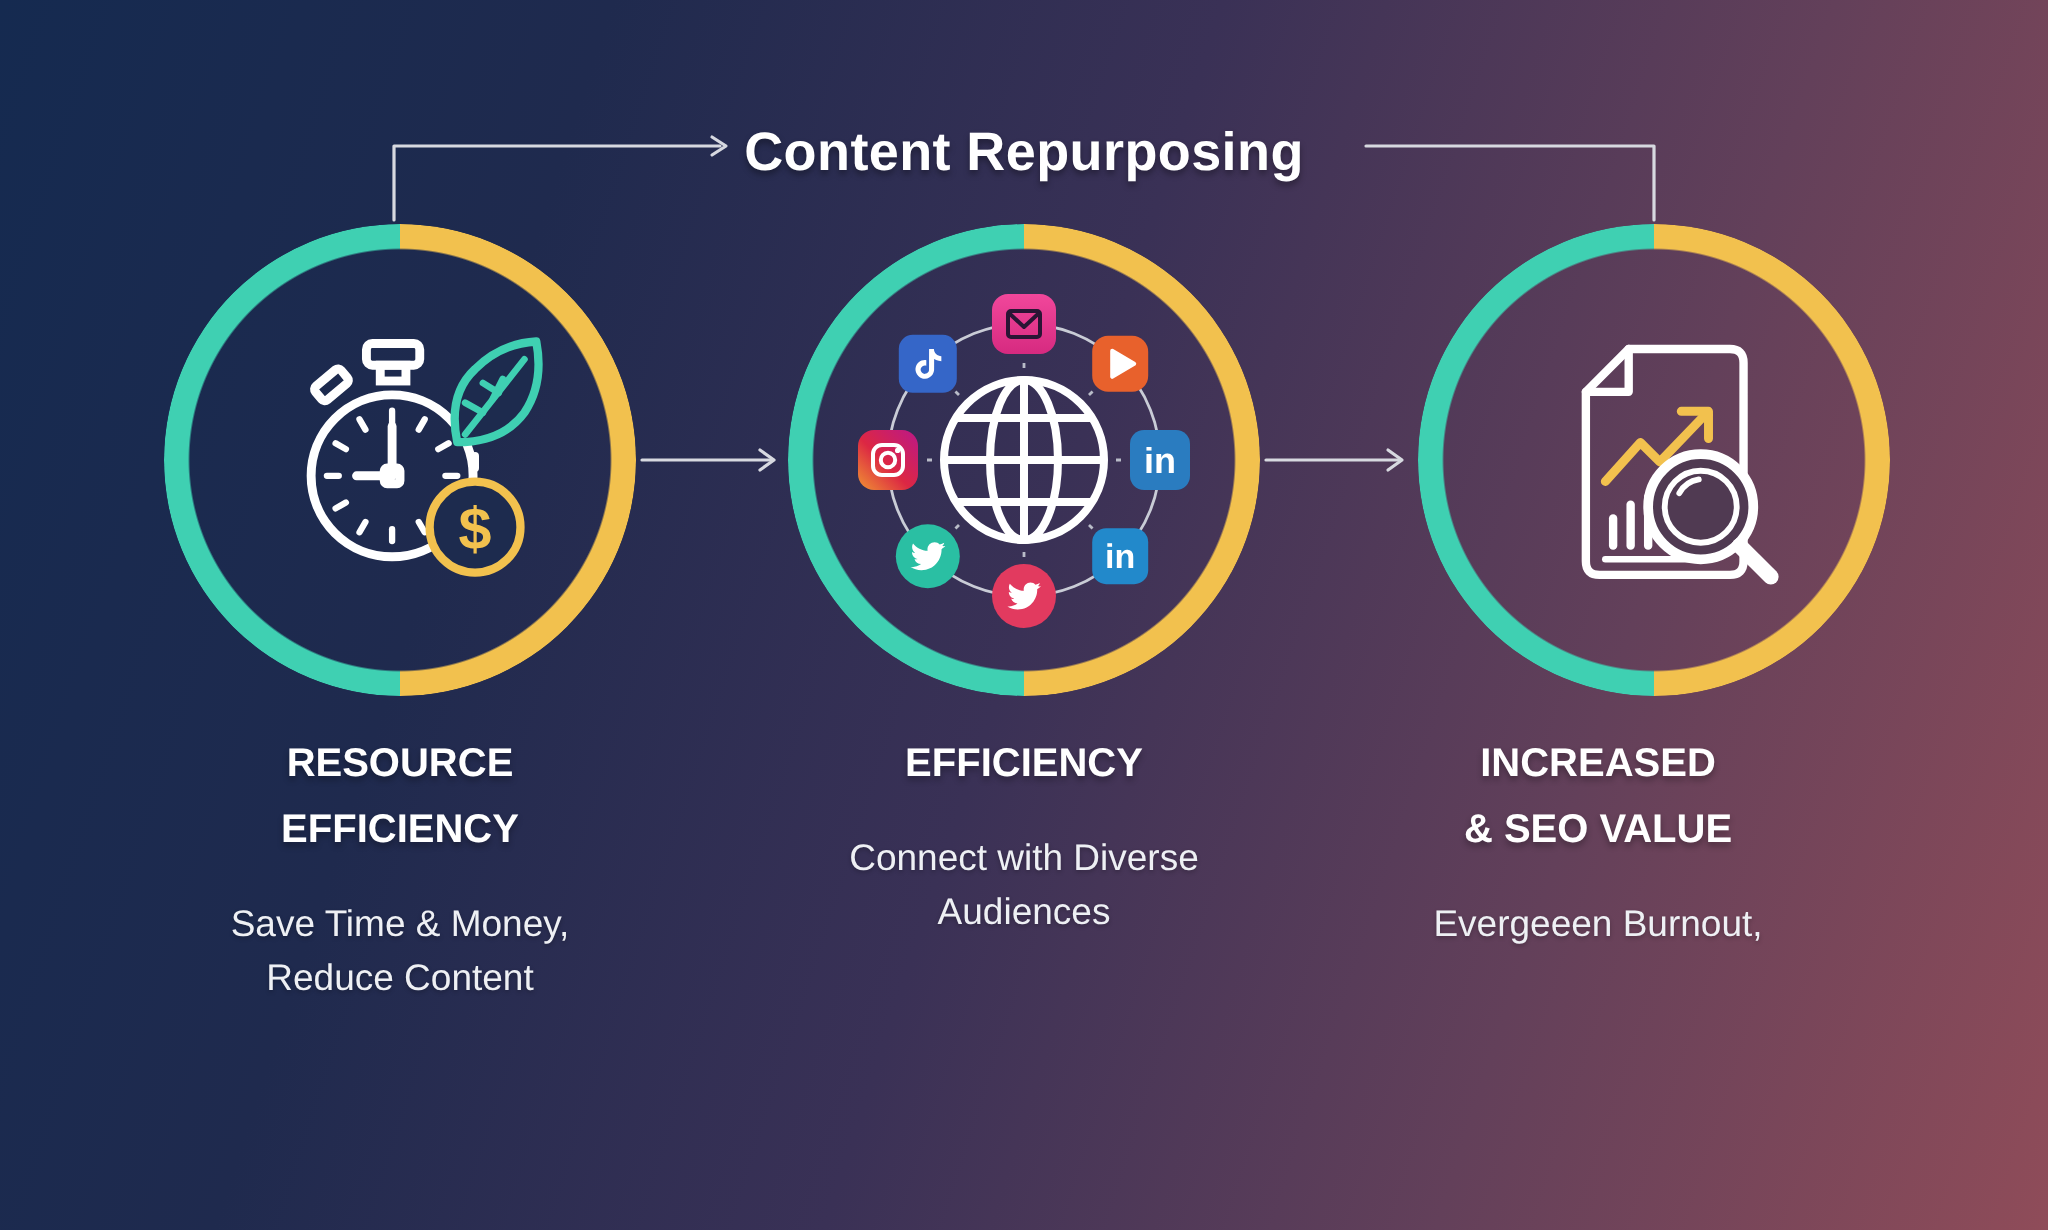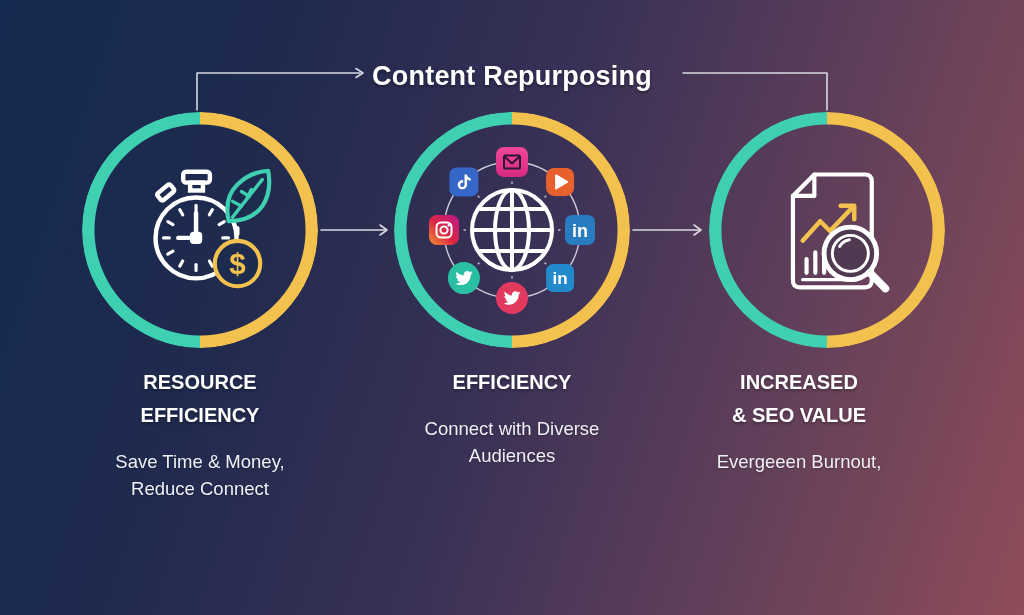--- a/index.html
+++ b/index.html
@@ -222,21 +222,21 @@
   </div>
 </div>
 
 <div class="label label1">
   <div class="heading">
     <span>RESOURCE</span>
     <span>EFFICIENCY</span>
   </div>
   <div class="sub">
     <span>Save Time &amp; Money,</span>
-    <span>Reduce Connect</span>
+    <span>Reduce Content</span>
   </div>
 </div>
 
 <div class="label label2">
   <div class="heading">
     <span>EFFICIENCY</span>
   </div>
   <div class="sub">
     <span>Connect with Diverse</span>
     <span>Audiences</span>

